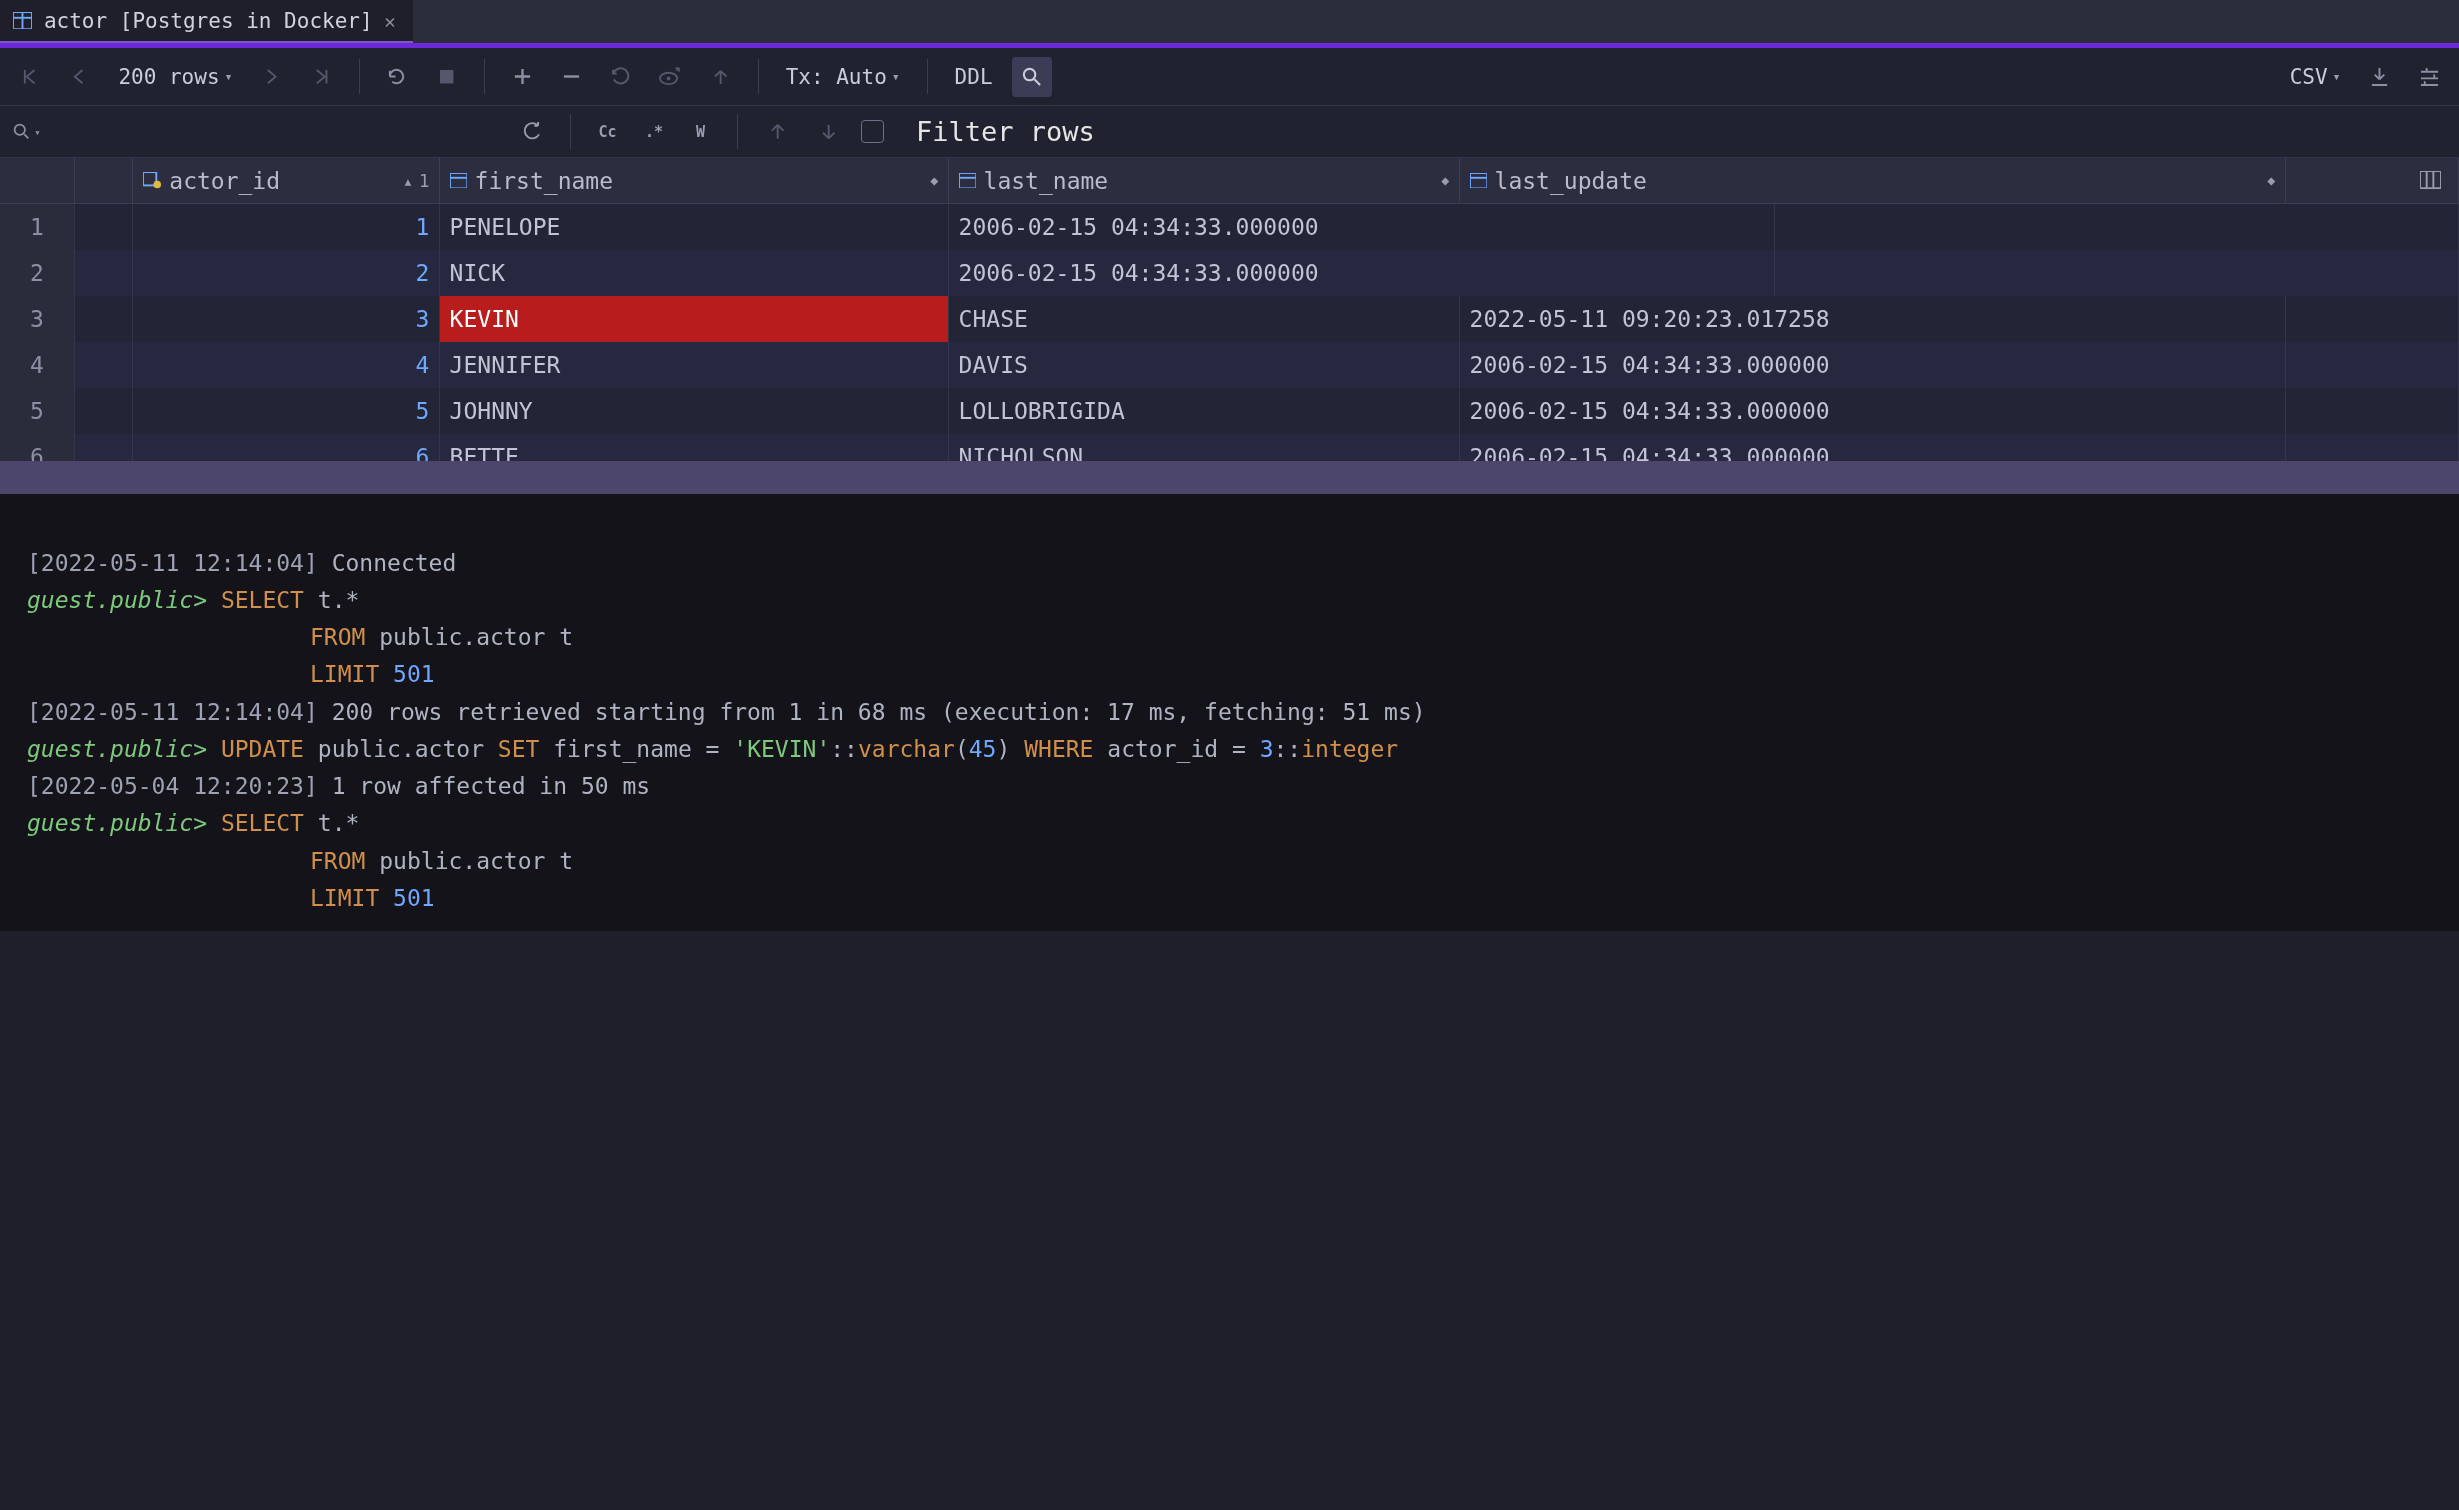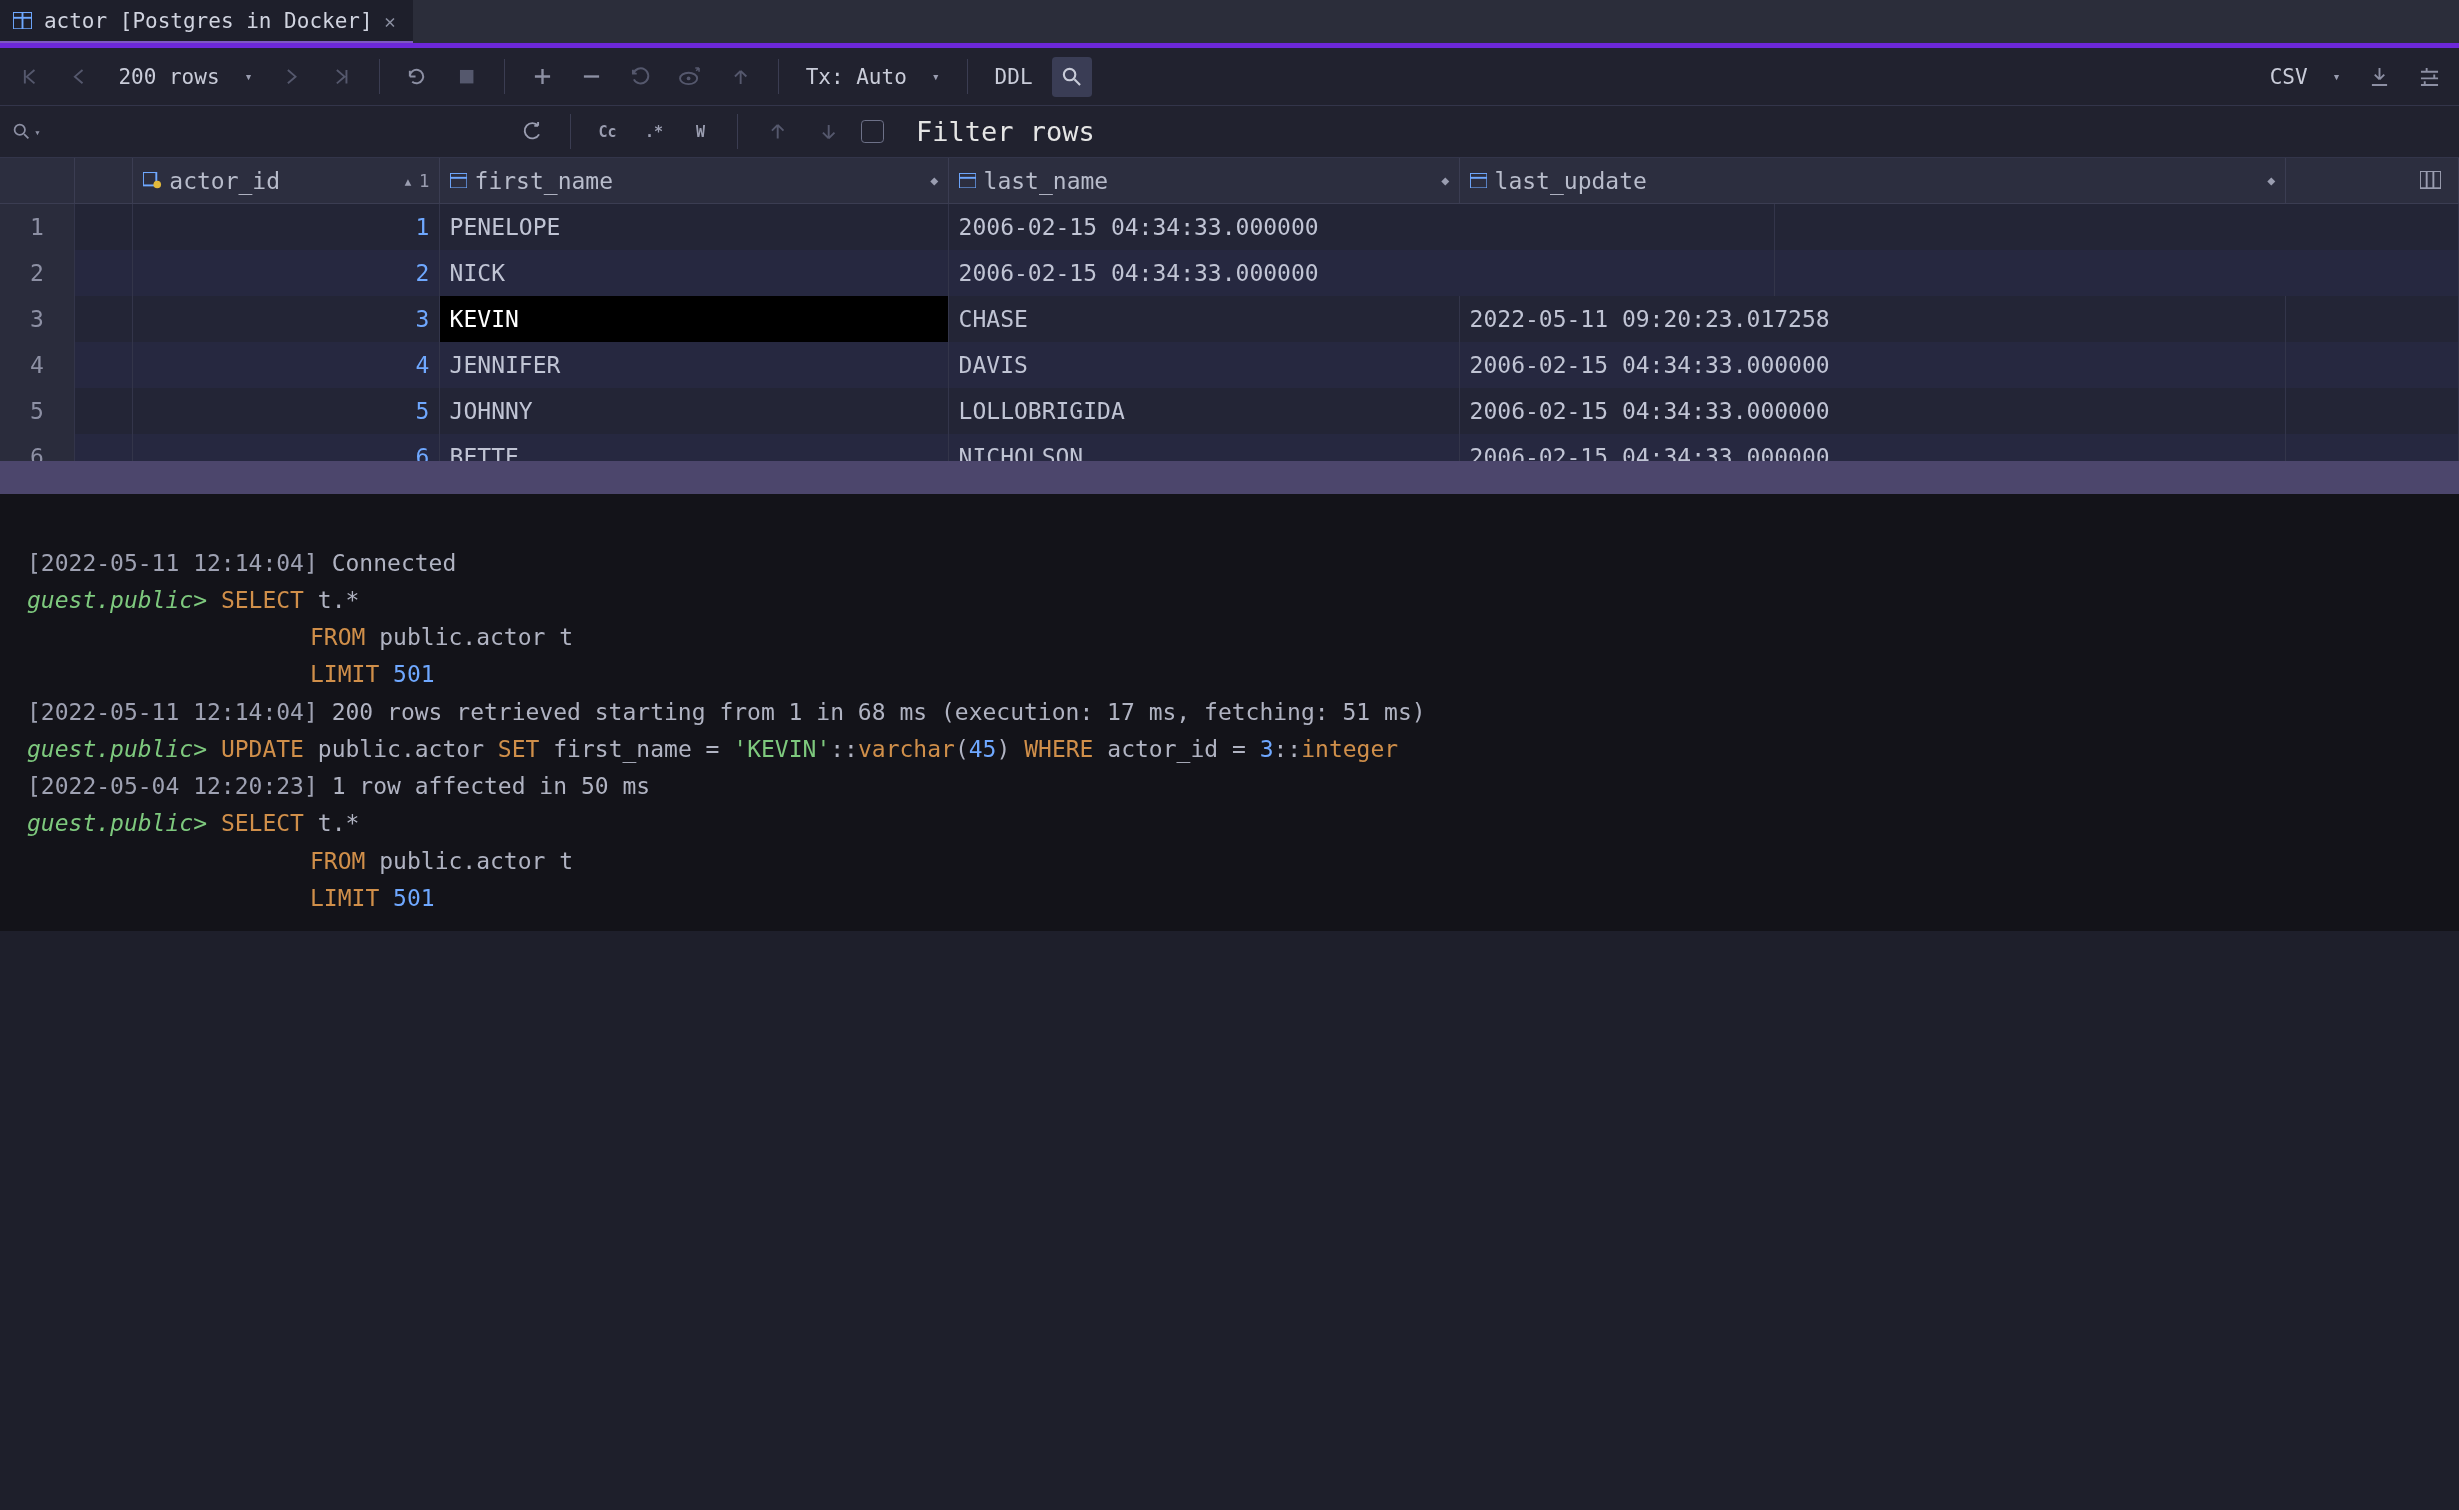--- a/index.html
+++ b/index.html
@@ -48,21 +48,21 @@
     display:flex; align-items:center; justify-content:center;
     color:#8d90a4;
     border-radius:3.8px;
     cursor:pointer;
   }
   .tb-btn.disabled { color:#55586d; cursor:default; }
   .tb-btn.active { background:#3a3d55; color:#c9ccd9;}
   .tb-text {
     color:#c9ccd9;
     padding: 5.8px 9.6px;
-    display:flex; align-items:center; gap:25px;
+    display:flex; align-items:center; gap:5px;
     cursor:pointer;
     font-size:21px;
   }
   .sep {
     width:1px; height:35px; background:#3b3d52; margin:0 7.7px;
   }
   .spacer { flex:1; }
   
   .filterbar {
     display:flex; align-items:center;
@@ -122,21 +122,21 @@
     font-size:23px;
   }
   .td.gutter { width:75px; justify-content:center; color:#8d90a4; background:#2a2c3c;}
   .td.hidden-col { width:58px; background:#262840;}
   .tr:not(.alt) .td.hidden-col { background:#232536; }
   .td.idc { width:307px; justify-content:flex-end; color:#6fa8ff;}
   .td.fn { width:509px; }
   .td.ln { width:511px; }
   .td.lu { width:826px; }
   .td.end { flex:1; }
-  .cell-selected { background:#000000; color:#fff;}
+  .cell-selected { background:#b91c1c; color:#fff;}
   
   .splitbar { height:33px; background:#4c466c; }
   
   .console {
     background:#131319;
     padding: 13.4px 27px;
     font-size:23px;
     line-height:1.62;
     color:#cfd2df;
     font-family: ui-monospace, "SF Mono", Menlo, Consolas, monospace;

